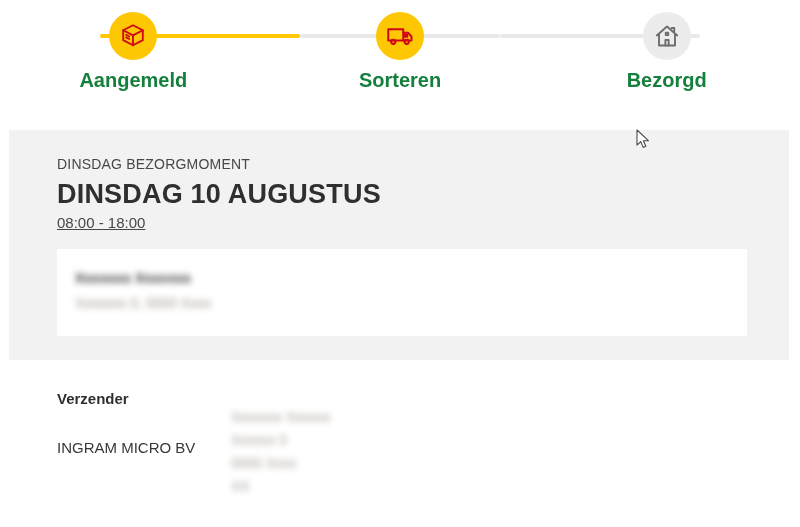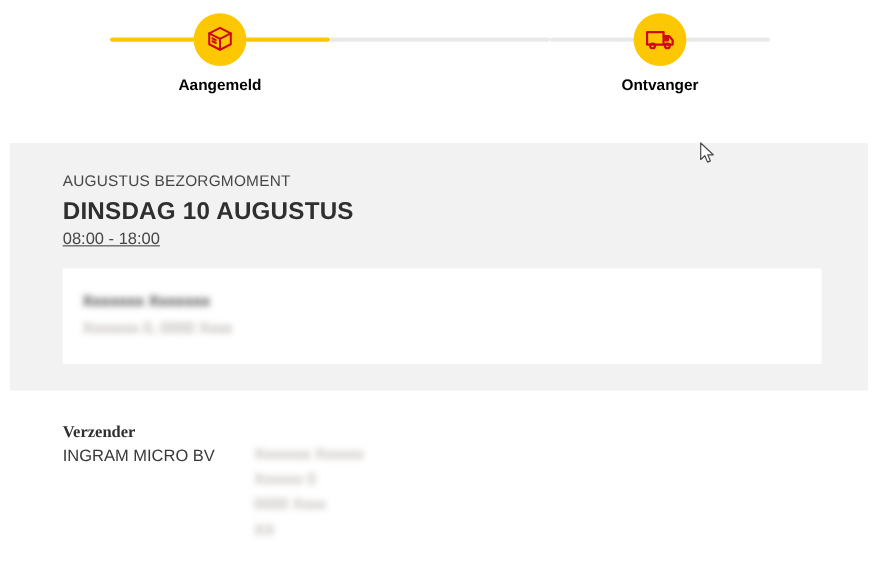--- a/index.html
+++ b/index.html
@@ -18,49 +18,49 @@
   .seg2{left:37.5%;width:25%;}
   .seg3{left:62.5%;width:25%;}
   .steps{display:flex;position:relative;z-index:1;}
   .step{flex:1 1 25%;display:flex;flex-direction:column;align-items:center;}
   .step-circle{
     width:48px;height:48px;border-radius:50%;
     display:flex;align-items:center;justify-content:center;
   }
   .step.done .step-circle{background:#FDC702;}
   .step.todo .step-circle{background:#ECECEC;}
-  .step-label{margin-top:9px;font-size:14px;font-weight:bold;color:#000000;}
+  .step-label{margin-top:9px;font-size:20px;font-weight:bold;color:#15803d;}
   .step-icon svg{display:block;}
 
   
   .cursor{position:absolute;left:636px;top:129px;z-index:9;}
 
   
   .panel{
     margin:44px 11px 0 9px;
     background:#F2F2F3;
     padding:26px 42px 24px 48px;
   }
   .panel-label{font-size:14px;color:#474747;letter-spacing:.2px;}
-  .panel-date{font-size:22px;font-weight:bold;color:#2f2f2f;margin:7px 0 4px 0;letter-spacing:.2px;}
+  .panel-date{font-size:27px;font-weight:bold;color:#2f2f2f;margin:7px 0 4px 0;letter-spacing:.2px;}
   .panel-time{font-size:15px;color:#474747;text-decoration:underline;}
   .address-card{
     background:#ffffff;margin-top:18px;padding:21px 18px 25px 18px;
   }
   .blur{filter:blur(3px);user-select:none;}
   .card-name{font-size:14px;font-weight:bold;color:#3a3a3a;width:fit-content;}
   .card-address{font-size:14px;color:#a39a93;margin-top:9px;width:fit-content;}
 
   
   .details{margin:30px 0 0 57px;}
   .details-title{font-size:14px;color:#474747;font-weight:normal;margin:0;letter-spacing:.2px;}
   .details-cols{display:flex;margin-top:15px;}
   .col-sender{width:174px;}
-  .col-label{font-size:15px;font-weight:bold;color:#2f2f2f;font-family:Liberation Serif, serif;}
-  .col-value{font-size:15px;color:#383838;margin-top:4px;}
+  .col-label{font-size:15px;font-weight:bold;color:#2f2f2f;}
+  .col-value{font-size:15px;color:#383838;margin-top:32px;}
   .receiver-lines{margin-top:16px;}
   .receiver-line{font-size:14px;color:#aaa29b;line-height:23px;width:fit-content;}
 </style>
 </head>
 <body>
 
 <div class="tracker">
   <div class="track-seg seg1 seg-done"></div>
   <div class="track-seg seg2 seg-todo"></div>
   <div class="track-seg seg3 seg-todo"></div>
@@ -85,35 +85,49 @@
         <span class="step-icon">
           <svg width="30" height="30" viewBox="0 0 24 24" fill="none" stroke="#D10718" stroke-width="1.6" stroke-linejoin="round" stroke-linecap="round">
             <rect x="2.6" y="6.6" width="12" height="9"></rect>
             <path d="M14.6 9.4 h3.9 l2.7 3.1 v3.1 h-6.6"></path>
             <path d="M15.9 10.7 h1.9 v1.8 h-1.9 z"></path>
             <circle cx="6.6" cy="16.6" r="1.7"></circle>
             <circle cx="17.4" cy="16.6" r="1.7"></circle>
           </svg>
         </span>
       </div>
-      <div class="step-label">Ontvanger</div>
+      <div class="step-label">Sorteren</div>
     </div>
 
 
+    <div class="step todo">
+      <div class="step-circle">
+        <span class="step-icon">
+          <svg width="30" height="30" viewBox="0 0 24 24" fill="none" stroke="#6D6D6D" stroke-width="1.5" stroke-linejoin="round" stroke-linecap="round">
+            <path d="M3.8 11.6 L12 4.4 L20.2 11.6"></path>
+            <path d="M15.7 5.6 h2.1 v2.6"></path>
+            <path d="M5.6 10.4 V19.6 H18.4 V10.4"></path>
+            <path d="M10.7 19.6 v-4.4 h2.6 v4.4"></path>
+            <rect x="11" y="9.3" width="2" height="2"></rect>
+          </svg>
+        </span>
+      </div>
+      <div class="step-label">Bezorgd</div>
+    </div>
   </div>
 </div>
 
 <div class="cursor">
   <svg width="15" height="21" viewBox="0 0 15 21">
     <path d="M1 1 L1 16 L4.8 12.6 L7.2 18.4 L9.8 17.3 L7.4 11.7 L12.4 11.7 Z" fill="#ffffff" stroke="#4a4a4a" stroke-width="1.1" stroke-linejoin="round"></path>
   </svg>
 </div>
 
 <div class="panel">
-  <div class="panel-label">AUGUSTUS BEZORGMOMENT</div>
+  <div class="panel-label">DINSDAG BEZORGMOMENT</div>
   <div class="panel-date">DINSDAG 10 AUGUSTUS</div>
   <div class="panel-time">08:00 - 18:00</div>
 
   <div class="address-card">
     <div class="card-name blur">Xxxxxxx Xxxxxxx</div>
     <div class="card-address blur">Xxxxxxx 0, 0000 Xxxx</div>
   </div>
 </div>
 
 <div class="details">

